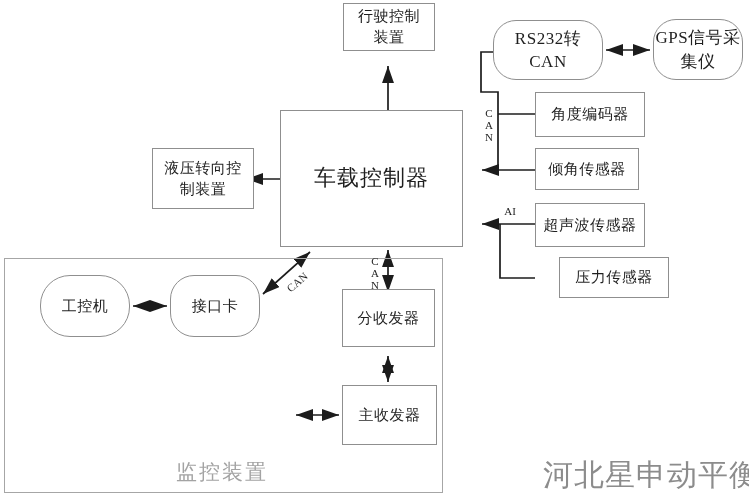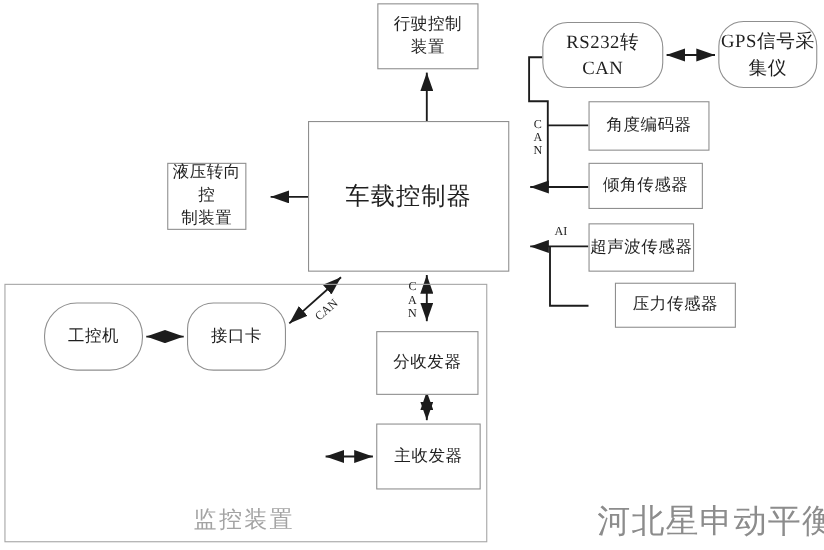--- a/index.html
+++ b/index.html
@@ -81,21 +81,21 @@
       <path d="M263,294 L310,252" marker-start="url(#ah)" marker-end="url(#ah)"></path>
       <path d="M388,250 L388,292" marker-start="url(#ah)" marker-end="url(#ah)"></path>
       <path d="M388,356 L388,382" marker-start="url(#ah)" marker-end="url(#ah)"></path>
       <path d="M296,415 L339,415" marker-start="url(#ah)" marker-end="url(#ah)"></path>
       <path d="M133,306 L167,306" marker-start="url(#ah)" marker-end="url(#ah)"></path>
     </g>
   </svg>
 
   <div class="box group" style="left:4px;top:258px;width:439px;height:235px;"></div>
 
-  <div class="box" style="left:343px;top:3px;width:92px;height:60px;">
+  <div class="box" style="left:343px;top:3px;width:92px;height:48px;">
     <span>行驶控制
 装置</span>
   </div>
 
   <div class="box wide-top" style="left:493px;top:20px;width:110px;height:60px;">
     <span>RS232转
 CAN</span>
   </div>
 
   <div class="box wide-top" style="left:653px;top:19px;width:90px;height:61px;">
@@ -104,46 +104,46 @@
   </div>
 
   <div class="box" style="left:535px;top:92px;width:110px;height:45px;">
     <span>角度编码器</span>
   </div>
 
   <div class="box" style="left:535px;top:148px;width:104px;height:42px;">
     <span>倾角传感器</span>
   </div>
 
-  <div class="box" style="left:535px;top:203px;width:96px;height:44px;">
+  <div class="box" style="left:535px;top:203px;width:110px;height:44px;">
     <span>超声波传感器</span>
   </div>
 
   <div class="box" style="left:559px;top:257px;width:110px;height:41px;">
     <span>压力传感器</span>
   </div>
 
-  <div class="box" style="left:152px;top:148px;width:72px;height:61px;">
+  <div class="box" style="left:152px;top:148px;width:102px;height:61px;">
     <span>液压转向控
 制装置</span>
   </div>
 
   <div class="box controller" style="left:280px;top:110px;width:183px;height:137px;">
     <span>车载控制器</span>
   </div>
 
   <div class="box" style="left:40px;top:275px;width:90px;height:62px;border-radius:30px;">
     <span>工控机</span>
   </div>
 
   <div class="box" style="left:170px;top:275px;width:90px;height:62px;border-radius:24px;">
     <span>接口卡</span>
   </div>
 
-  <div class="box" style="left:342px;top:301px;width:93px;height:58px;">
+  <div class="box" style="left:342px;top:289px;width:93px;height:58px;">
     <span>分收发器</span>
   </div>
 
 
   <div class="box" style="left:342px;top:385px;width:95px;height:60px;">
     <span>主收发器</span>
   </div>
 
   <div class="lbl" style="left:482px;top:107px;width:14px;">C
 A

